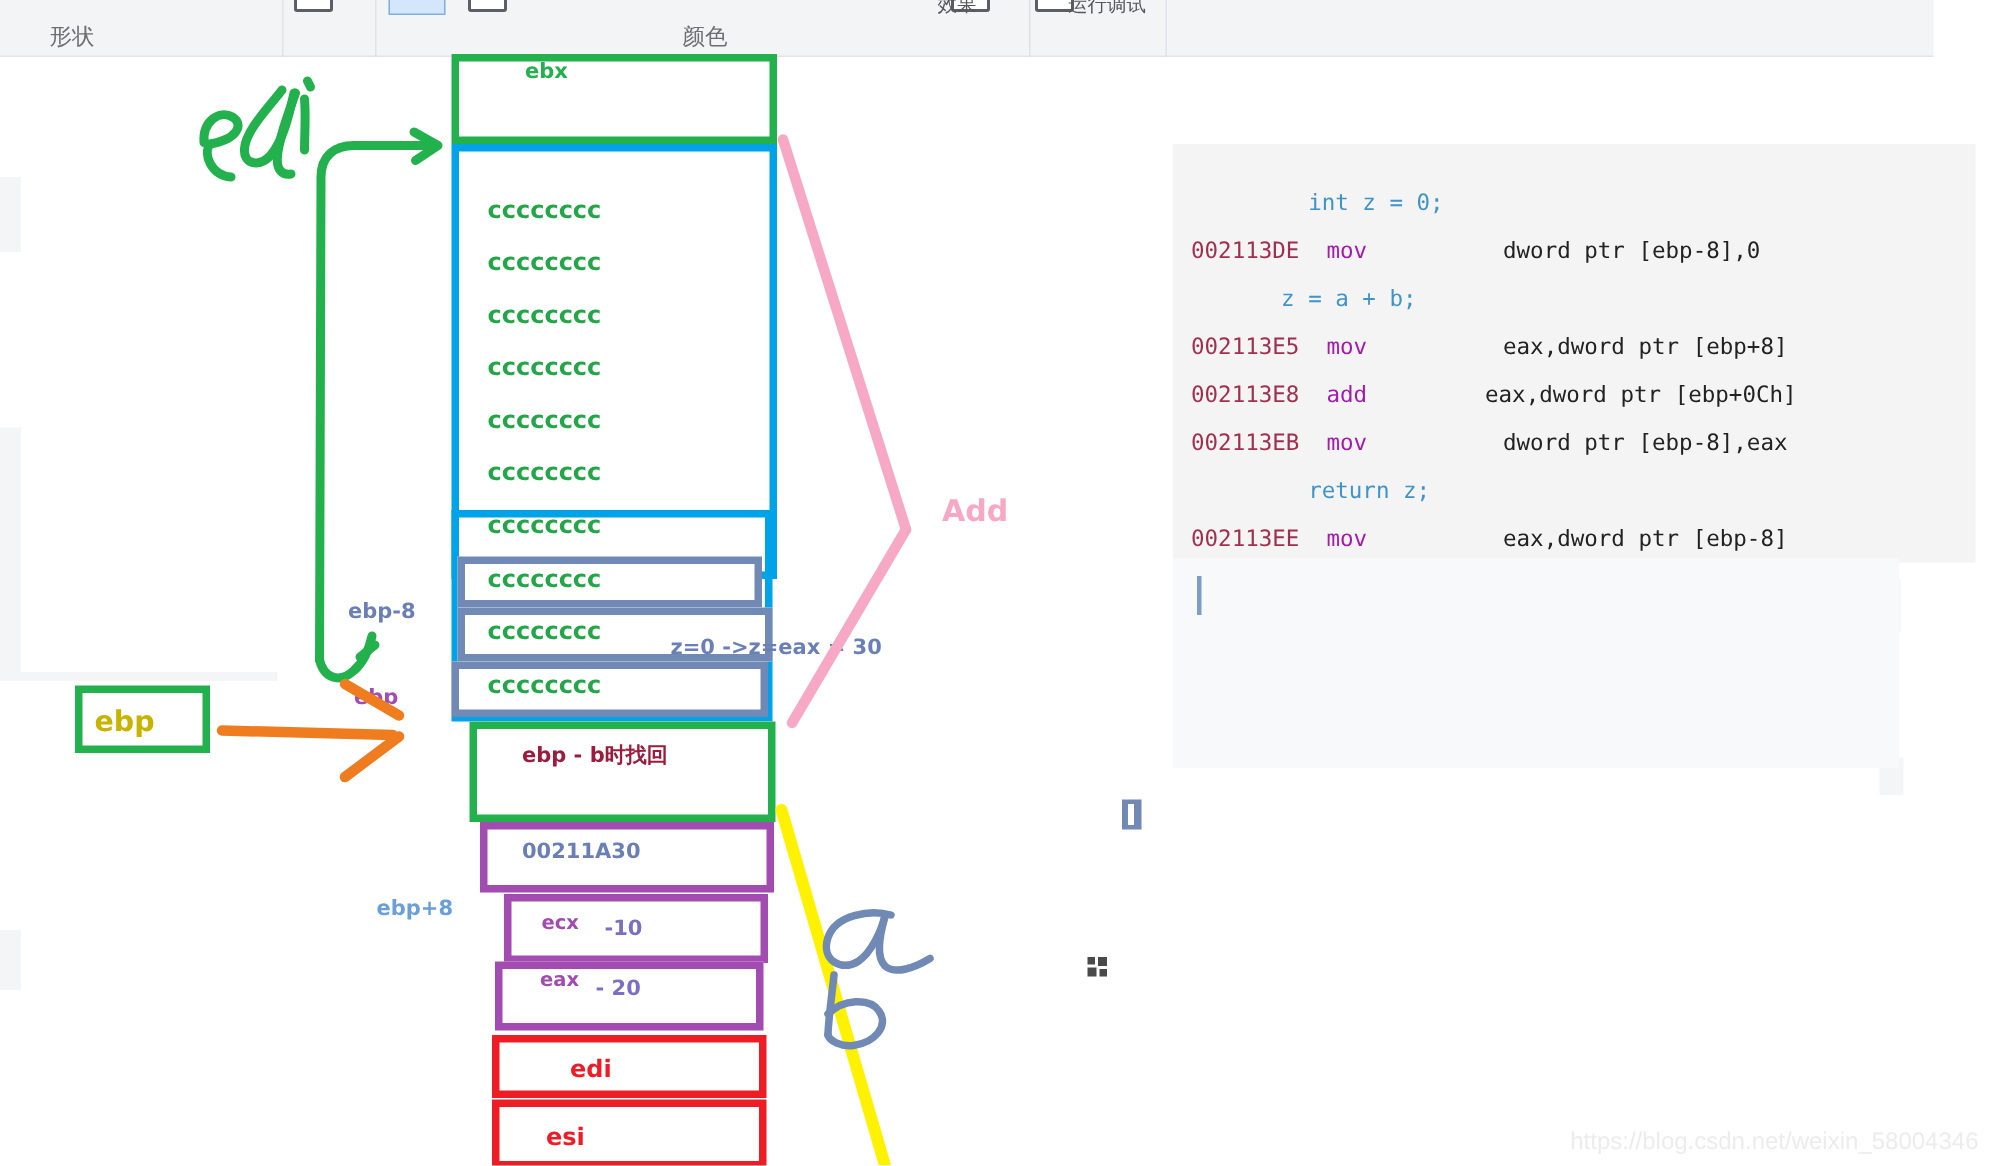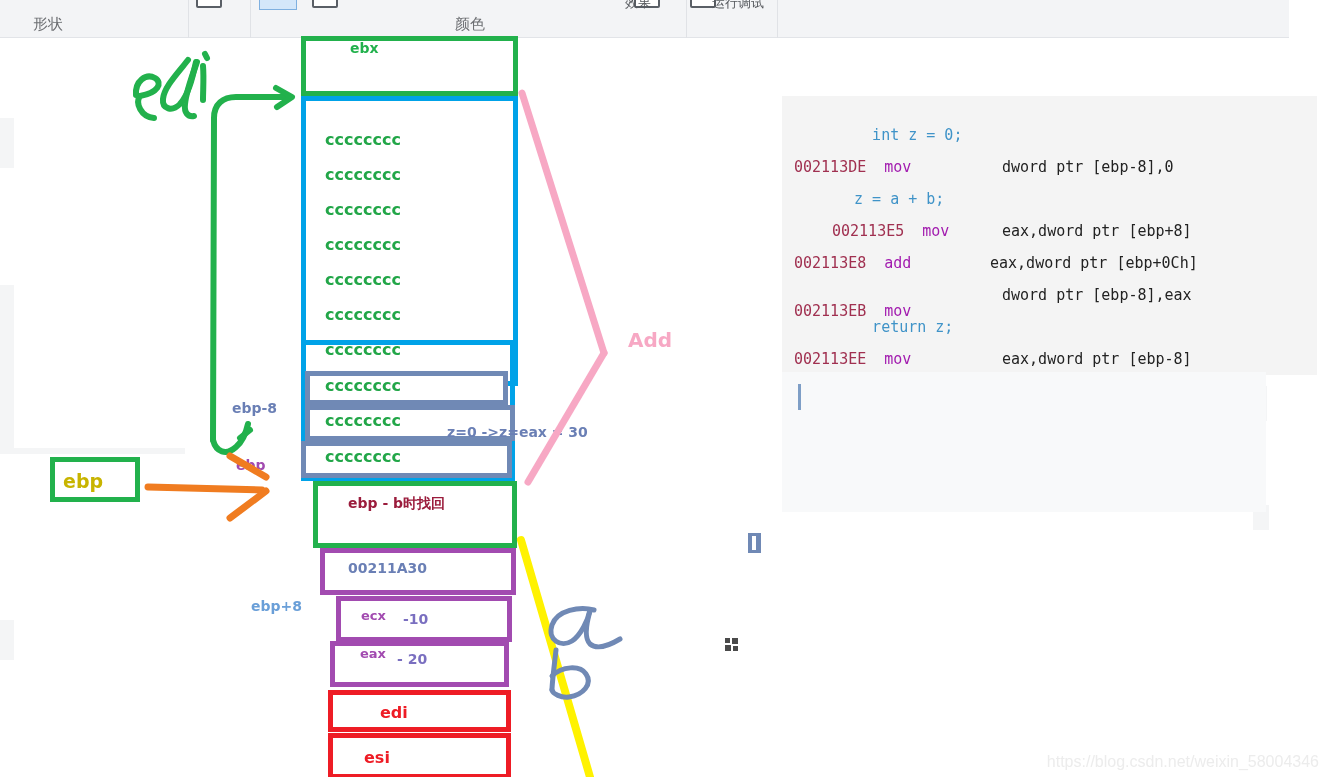--- a/index.html
+++ b/index.html
@@ -216,27 +216,27 @@
 </div>
 
 <div id="code-panel">
   <div class="code-line" style="top:30px;left:54px;"><span class="src">    int z = 0;</span></div>
 
   <div class="code-line" style="top:62px;left:12px;"><span class="addr">002113DE</span><span class="mn">  </span><span class="mn">mov</span></div>
   <div class="code-line" style="top:62px;left:220px;"><span class="op">dword ptr [ebp-8],0</span></div>
 
   <div class="code-line" style="top:94px;left:54px;"><span class="src">  z = a + b;</span></div>
 
-  <div class="code-line" style="top:126px;left:12px;margin-left:38px;"><span class="addr">002113E5</span><span class="mn">  </span><span class="mn">mov</span></div>
+  <div class="code-line" style="top:126px;left:12px;"><span class="addr">002113E5</span><span class="mn">  </span><span class="mn">mov</span></div>
   <div class="code-line" style="top:126px;left:220px;"><span class="op">eax,dword ptr [ebp+8]</span></div>
 
   <div class="code-line" style="top:158px;left:12px;"><span class="addr">002113E8</span><span class="mn">  </span><span class="mn">add</span></div>
   <div class="code-line" style="top:158px;left:208px;"><span class="op">eax,dword ptr [ebp+0Ch]</span></div>
 
-  <div class="code-line" style="top:206px;left:12px;"><span class="addr">002113EB</span><span class="mn">  </span><span class="mn">mov</span></div>
+  <div class="code-line" style="top:190px;left:12px;"><span class="addr">002113EB</span><span class="mn">  </span><span class="mn">mov</span></div>
   <div class="code-line" style="top:190px;left:220px;"><span class="op">dword ptr [ebp-8],eax</span></div>
 
   <div class="code-line" style="top:222px;left:54px;"><span class="src">    return z;</span></div>
 
   <div class="code-line" style="top:254px;left:12px;"><span class="addr">002113EE</span><span class="mn">  </span><span class="mn">mov</span></div>
   <div class="code-line" style="top:254px;left:220px;"><span class="op">eax,dword ptr [ebp-8]</span></div>
 </div>
 
 <div id="note-panel">
   <div id="note-bar"></div>

